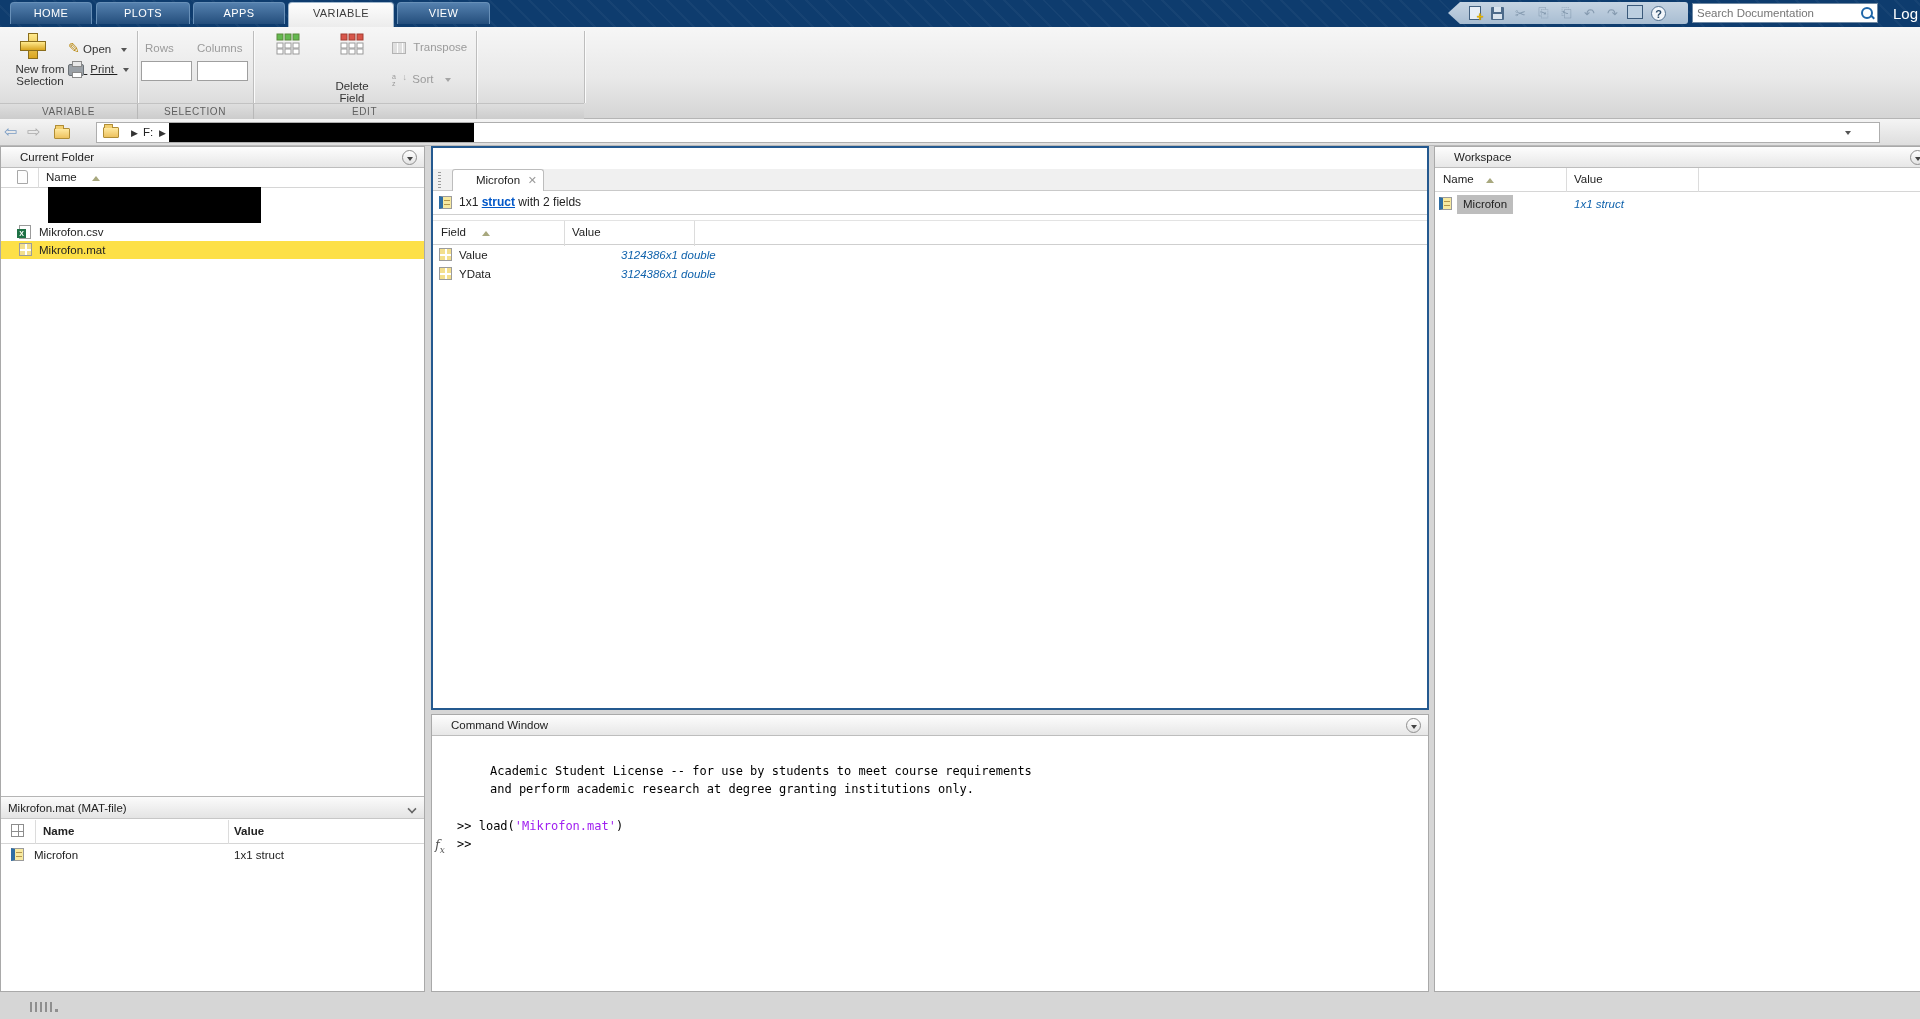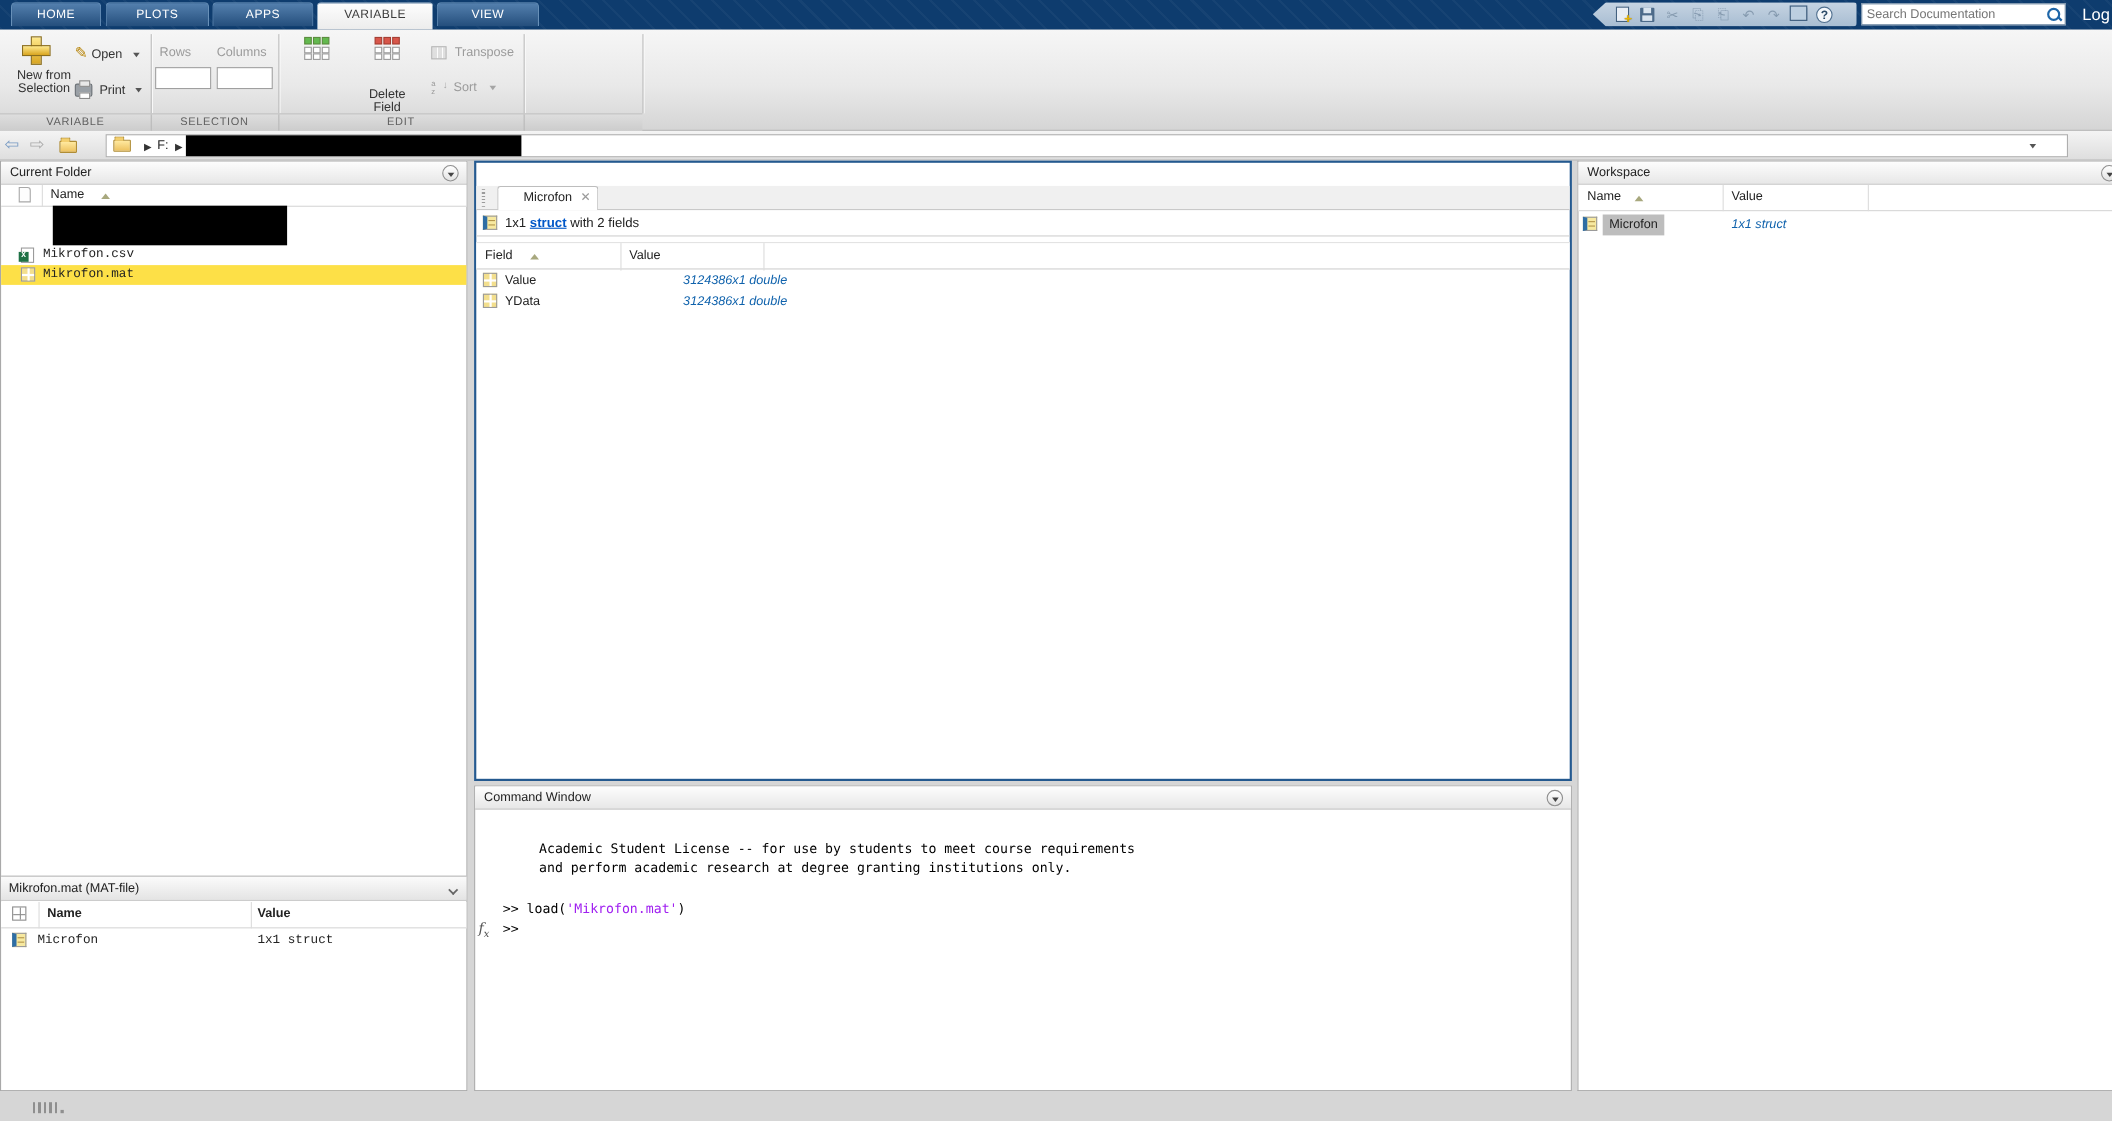--- a/index.html
+++ b/index.html
@@ -74,21 +74,21 @@
   .folder { width:16px; height:11px; background:linear-gradient(#ffe9a0,#edc25f); border:1px solid #b08d35; border-radius:1px; position:relative; display:inline-block; }
   .folder::before { content:""; position:absolute; left:0; top:-4px; width:7px; height:3px; background:#f3cf6f; border:1px solid #b08d35; border-bottom:none; border-radius:1px 1px 0 0; }
   .pathchev { font-size:9px; color:#333; }
   #pathbar { position:absolute; left:96px; top:3px; width:1784px; height:21px; background:#fff; border:1px solid #aeaeae; }
   .redact { background:#000; position:absolute; }
 
   
   .panel { position:absolute; background:#fff; border:1px solid #a9a9a9; }
   .phdr { position:absolute; left:0; top:0; right:0; height:21px;
           background:linear-gradient(#fdfdfd,#e7e7e7); border-bottom:1px solid #bdbdbd;
-          font-size:11.5px; color:#222; line-height:20px; padding-left:8px; }
+          font-size:11.5px; color:#222; line-height:20px; padding-left:19px; }
   .pmenu { position:absolute; top:3px; width:15px; height:15px; border:1px solid #8f8f8f; border-radius:50%;
            background:linear-gradient(#fff,#e3e3e3); }
   .pmenu::after { content:""; position:absolute; left:4px; top:6px; width:0; height:0;
            border-left:3.5px solid transparent; border-right:3.5px solid transparent; border-top:4.5px solid #444; }
   .colhdr { position:absolute; left:0; right:0; height:20px; background:#fff; border-bottom:1px solid #d6d6d6; }
   .coldiv { position:absolute; top:0; height:20px; width:1px; background:#dcdcdc; }
   .hdrtxt { position:absolute; top:3px; font-size:11.5px; color:#222; }
   .sortarrow { display:inline-block; width:0; height:0; border-left:4px solid transparent; border-right:4px solid transparent; border-bottom:5px solid #a8a87e; vertical-align:middle; margin-left:5px; }
 
   
@@ -100,21 +100,21 @@
   .maticon::after { content:""; position:absolute; left:0; top:5px; width:11px; height:2px; background:#fff; }
   .structicon { width:13px; height:13px; display:inline-block; position:relative;
       background:#f7e9a0; border:1px solid #9b9b9b; border-left:4px solid #2e6da4; }
   .structicon::before { content:""; position:absolute; left:1px; top:3px; width:6px; height:1px; background:#b4954a; box-shadow:0 4px 0 #b4954a; }
   .csvicon { width:12px; height:14px; display:inline-block; background:#fff; border:1px solid #9b9b9b; position:relative; }
   .csvicon::before { content:"X"; position:absolute; left:-3px; top:3px; width:9px; height:9px; background:#1e7145; color:#fff; font-size:7px; font-weight:bold; line-height:9px; text-align:center; }
   .pageicon { width:11px; height:14px; display:inline-block; background:#fdfdfd; border:1px solid #a8a8a8; border-radius:0 3px 0 0; }
 
   
   #curfolder { left:0; top:146px; width:425px; height:846px; }
-  .filerow { position:absolute; left:0; right:0; height:18px; font-size:11.5px; line-height:18px;font-family:Liberation Mono, monospace; }
+  .filerow { position:absolute; left:0; right:0; height:18px; font-size:11.5px; line-height:18px; }
   .filerow .fic { position:absolute; left:18px; top:2px; }
   .filerow .fname { position:absolute; left:38px; }
   .filerow.sel { background:#fde047; }
 
   
   #detailshdr { position:absolute; left:0; top:649px; right:0; height:23px;
                 background:linear-gradient(#fbfbfb,#e4e4e4); border-top:1px solid #b5b5b5; border-bottom:1px solid #c7c7c7;
                 font-size:11.5px; line-height:22px; padding-left:7px; }
   .chevdown { position:absolute; right:8px; top:8px; width:8px; height:8px; border-right:2px solid #666; border-bottom:2px solid #666; transform:rotate(45deg) scale(.8); }
 
@@ -212,21 +212,21 @@
   <span class="plusicon" style="left:20px; top:6px;"></span>
   <div class="abs riblabel" style="left:8px; top:36px; width:64px; text-align:center;">
     <div>New from</div>
     <div>Selection</div>
   </div>
   <div class="abs" style="left:68px; top:13px;">
     <span class="pencil">✎</span>
     <span class="riblabel">Open</span>
     <span class="ddarrow" style="margin-left:6px;"></span>
   </div>
-  <div class="abs" style="left:68px; top:47px;">
+  <div class="abs" style="left:68px; top:35px;text-decoration:underline;">
     <span class="printer" style="display:inline-block; vertical-align:middle;"></span>
     <span class="riblabel" style="margin-left:3px;">Print</span>
     <span class="ddarrow" style="margin-left:6px;"></span>
   </div>
 
   <span class="abs riblabel dis" style="left:145px; top:15px;">Rows</span>
   <span class="abs riblabel dis" style="left:197px; top:15px;">Columns</span>
   <input class="ribinput" style="left: 141px; top: 34px;" value="">
   <input class="ribinput" style="left: 197px; top: 34px;" value="">
 

